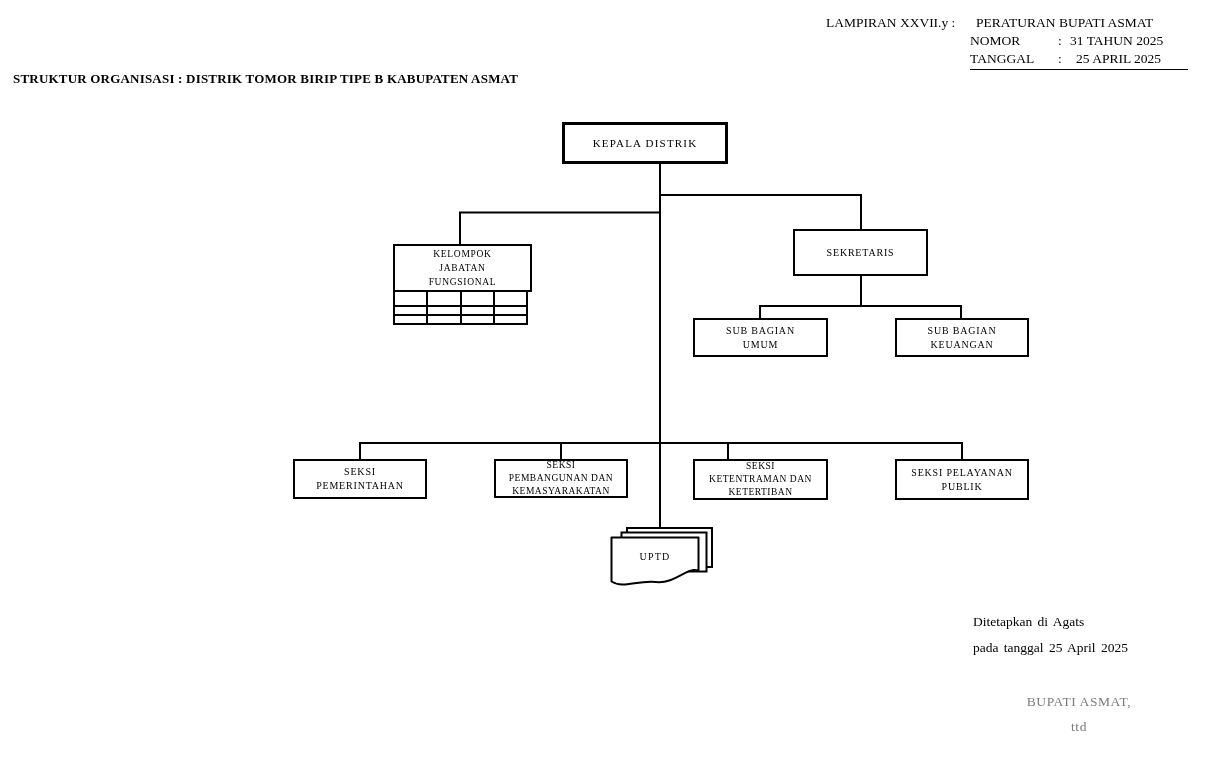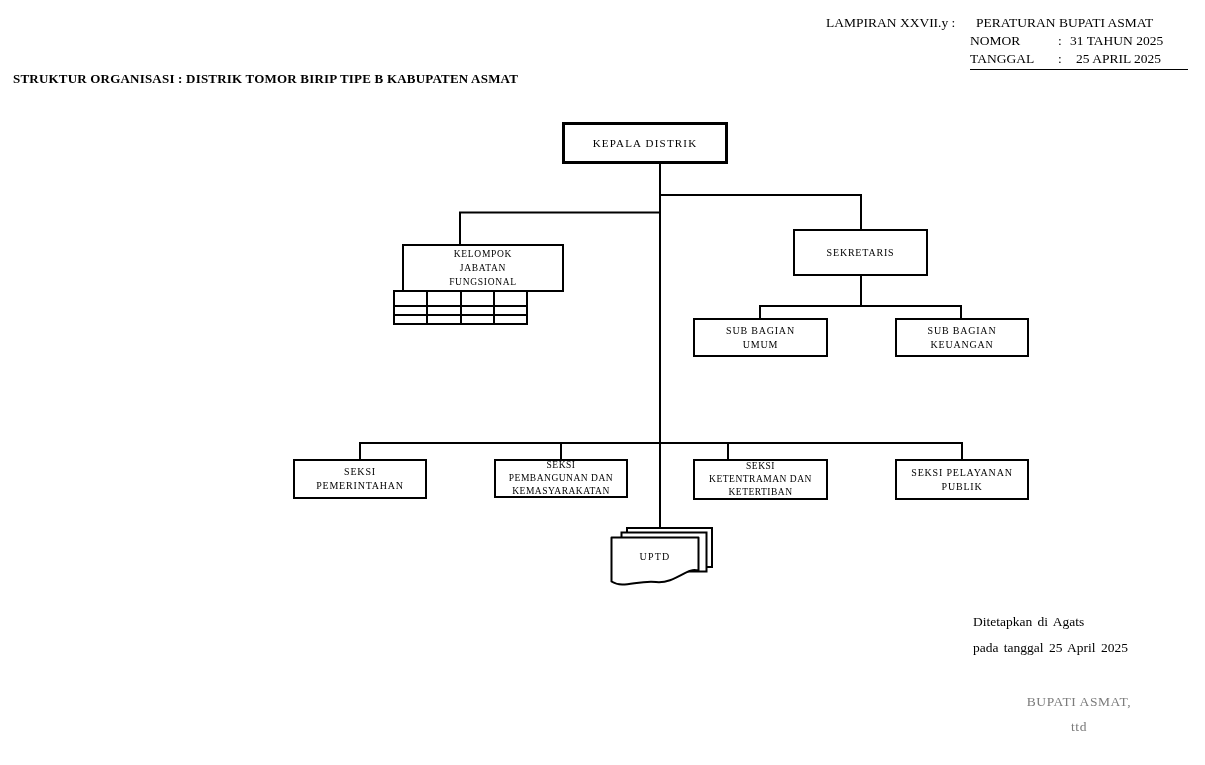--- a/index.html
+++ b/index.html
@@ -38,21 +38,21 @@
     align-items: center;
     justify-content: center;
     text-align: center;
     font-size: 10px;
     letter-spacing: 0.8px;
     line-height: 13px;
     white-space: nowrap;
   }
   .box .bl { display: block; }
   .b-kepala   { left: 562px; top: 122px; width: 166px; height: 42px; border-width: 3px; font-size: 11px; letter-spacing: 1.2px; }
-  .b-kelompok { left: 393px; top: 244px; width: 162px; height: 48px; font-size: 9.5px; line-height: 14px; letter-spacing: 0.7px; margin-left: 9px; }
+  .b-kelompok { left: 393px; top: 244px; width: 139px; height: 48px; font-size: 9.5px; line-height: 14px; letter-spacing: 0.7px; }
   .b-sekre    { left: 793px; top: 229px; width: 135px; height: 47px; }
   .b-subumum  { left: 693px; top: 318px; width: 135px; height: 39px; line-height: 14px; }
   .b-subkeu   { left: 895px; top: 318px; width: 134px; height: 39px; line-height: 14px; }
   .b-seksi1   { left: 293px; top: 459px; width: 134px; height: 40px; line-height: 14px; }
   .b-seksi2   { left: 494px; top: 459px; width: 134px; height: 39px; font-size: 9.5px; line-height: 13px; letter-spacing: 0.5px; }
   .b-seksi3   { left: 693px; top: 459px; width: 135px; height: 41px; font-size: 9.5px; line-height: 13px; letter-spacing: 0.5px; }
   .b-seksi4   { left: 895px; top: 459px; width: 134px; height: 41px; line-height: 14px; }
 
   
   .kgrid {

